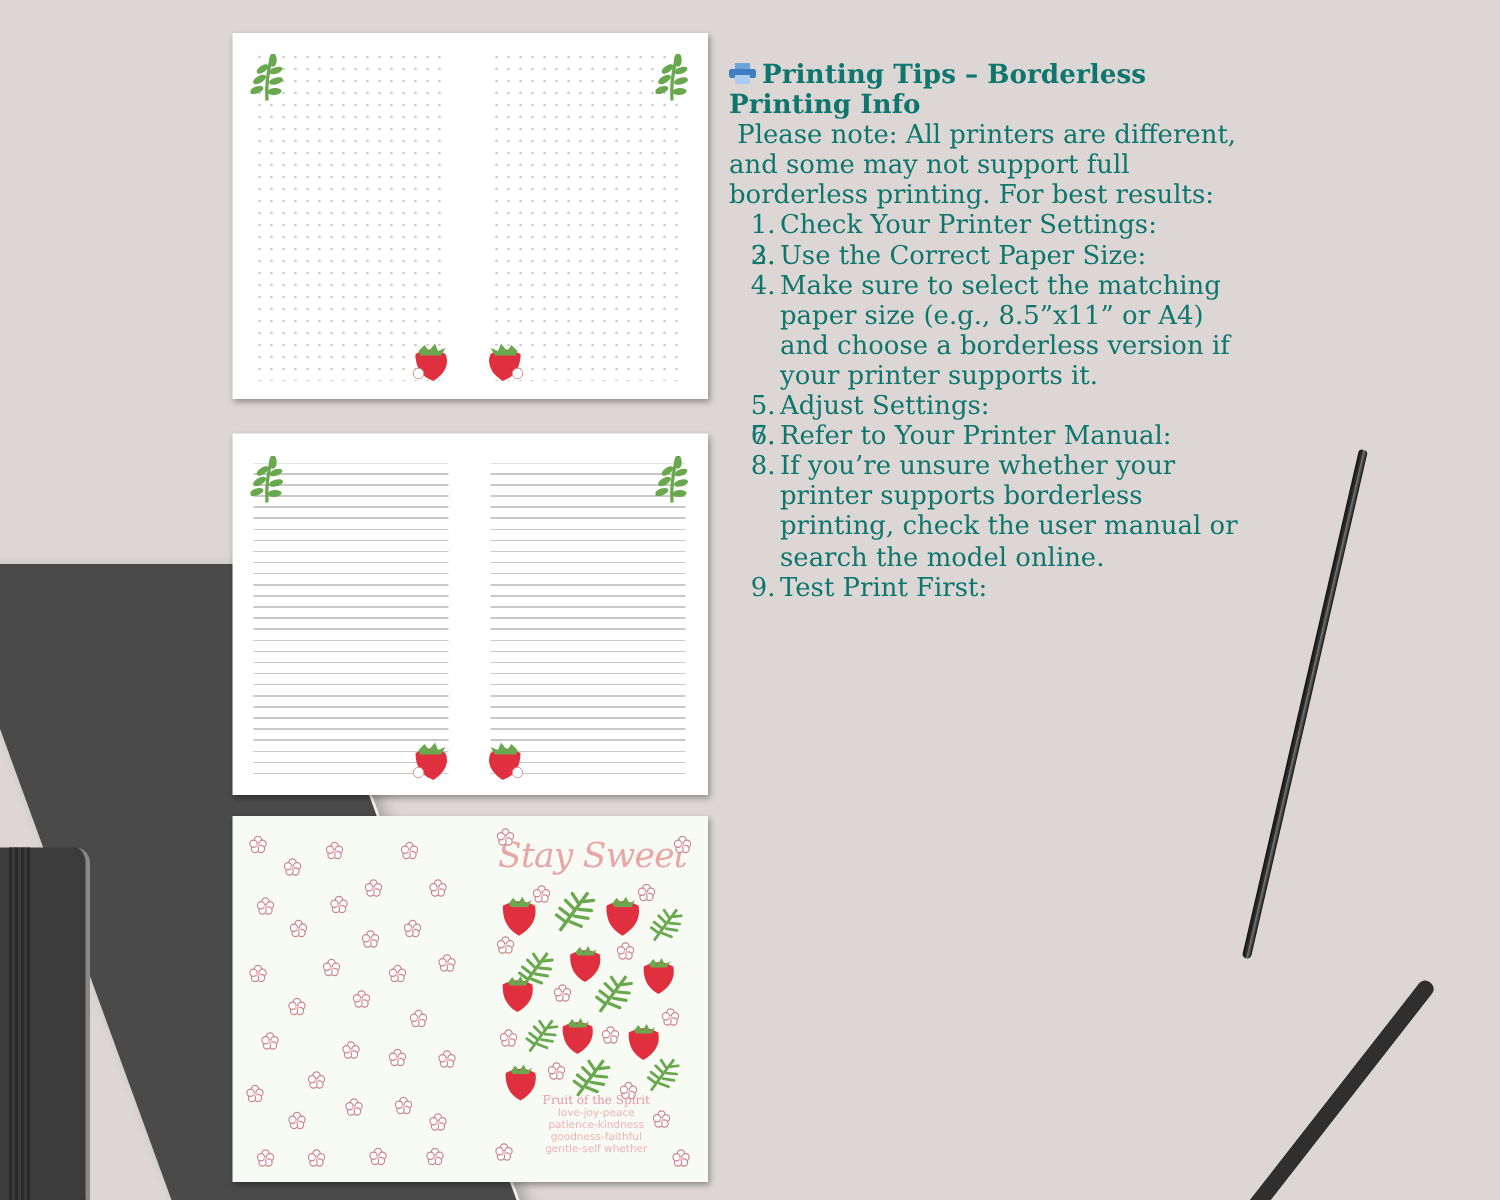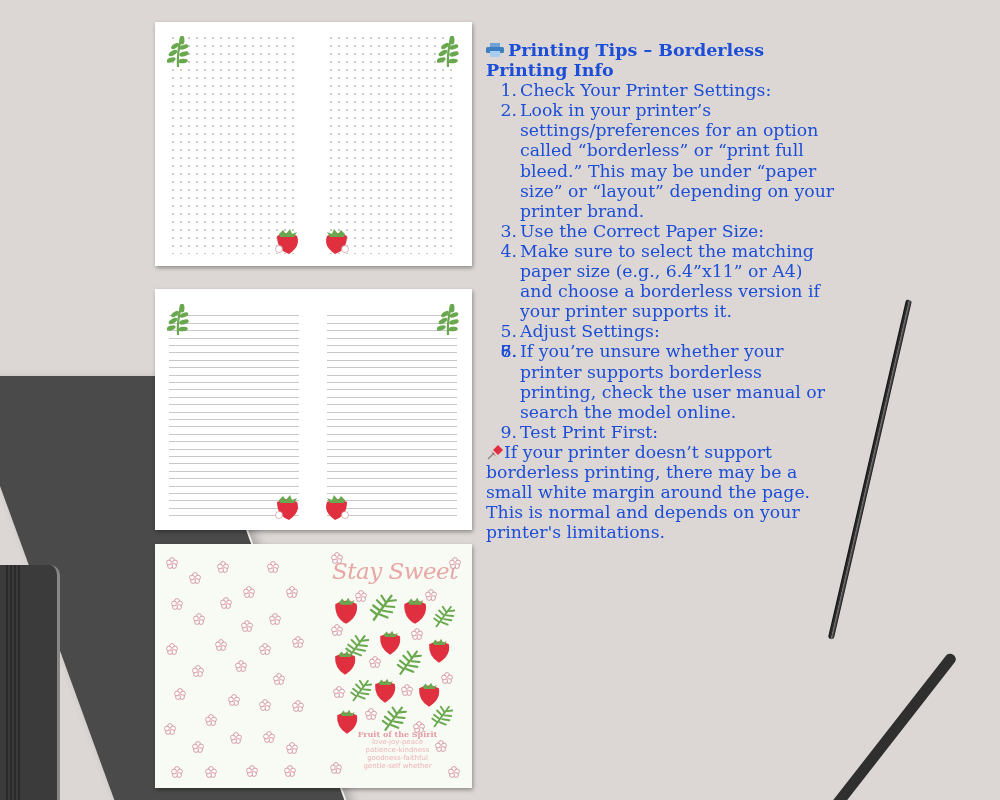--- a/index.html
+++ b/index.html
@@ -87,26 +87,26 @@
     font-style: italic;
     font-size: 23px;
     color: #e8a6a6;
     letter-spacing: -0.5px;
   }
   .cover-caption {
     position: absolute; left: 180px; top: 186px; width: 125px;
     text-align: center; line-height: 8px;
     font-family: "DejaVu Sans", sans-serif;
   }
-  .cover-caption .cap-title { font-family: "DejaVu Serif", serif; font-size: 8px; color: #e59aa5; display: block; font-weight: bold; }
+  .cover-caption .cap-title { font-family: "DejaVu Serif", serif; font-size: 8px; color: #e59aa5; display: block; font-weight: normal; }
   .cover-caption .cap-line { font-size: 7px; color: #eeb4b8; display: block; }
   
   .tips {
     position: absolute; left: 486px; top: 40px; width: 350px;
-    color: #1d4ed8;
+    color: #0f766e;
     font-size: 17.3px;
     line-height: 20.1px;
   }
   .tips-title {
     font-weight: bold;
     font-size: 17.5px;
   }
   .tips-title .icon {
     display: inline-block; width: 18px; height: 14px; vertical-align: -1px; margin-right: 4px;
   }
@@ -394,31 +394,25 @@
 </div>
 
 <div class="tips">
   <div class="tips-title">
     <svg class="icon" viewBox="0 0 18 14">
       <rect x="4" y="0" width="10" height="4" fill="#6ea3d8"></rect>
       <rect x="0" y="4" width="18" height="6" rx="1.5" fill="#3d7fc1"></rect>
       <rect x="4" y="8" width="10" height="6" fill="#a8cdf0"></rect>
     </svg><span>Printing Tips – Borderless Printing Info</span>
   </div>
+  <div style="white-space:pre-wrap"> Please note: All printers are different, and some may not support full borderless printing. For best results:</div>
   <ol>
     <li><span class="num">1.</span><span>Check Your Printer Settings:</span></li>
-    <li><span class="num">2.</span><span> Look in your printer’s settings/preferences for an option called “borderless” or “print full bleed.” This may be under “paper size” or “layout” depending on your printer brand.</span></li>
+    <li><span class="num">2.</span></li>
     <li><span class="num">3.</span><span>Use the Correct Paper Size:</span></li>
-    <li><span class="num">4.</span><span> Make sure to select the matching paper size (e.g., 6.4”x11” or A4) and choose a borderless version if your printer supports it.</span></li>
+    <li><span class="num">4.</span><span> Make sure to select the matching paper size (e.g., 8.5”x11” or A4) and choose a borderless version if your printer supports it.</span></li>
     <li><span class="num">5.</span><span>Adjust Settings:</span></li>
     <li><span class="num">6.</span></li>
-    <li><span class="num">7.</span></li>
+    <li><span class="num">7.</span><span>Refer to Your Printer Manual:</span></li>
     <li><span class="num">8.</span><span> If you’re unsure whether your printer supports borderless printing, check the user manual or search the model online.</span></li>
     <li><span class="num">9.</span><span>Test Print First:</span></li>
   </ol>
-  <div>
-    <svg class="pin" viewBox="0 0 18 16">
-      <line x1="2" y1="15" x2="8" y2="9" stroke="#888" stroke-width="1.5"></line>
-      <path d="M7 6 L12 1 L17 6 L12 11Z" fill="#e0303f"></path>
-      <path d="M5 7 L11 13 L7 10Z" fill="#c4202f"></path>
-    </svg><span>If your printer doesn’t support borderless printing, there may be a small white margin around the page. This is normal and depends on your printer's limitations.</span>
-  </div>
 </div>
 
 </body></html>

